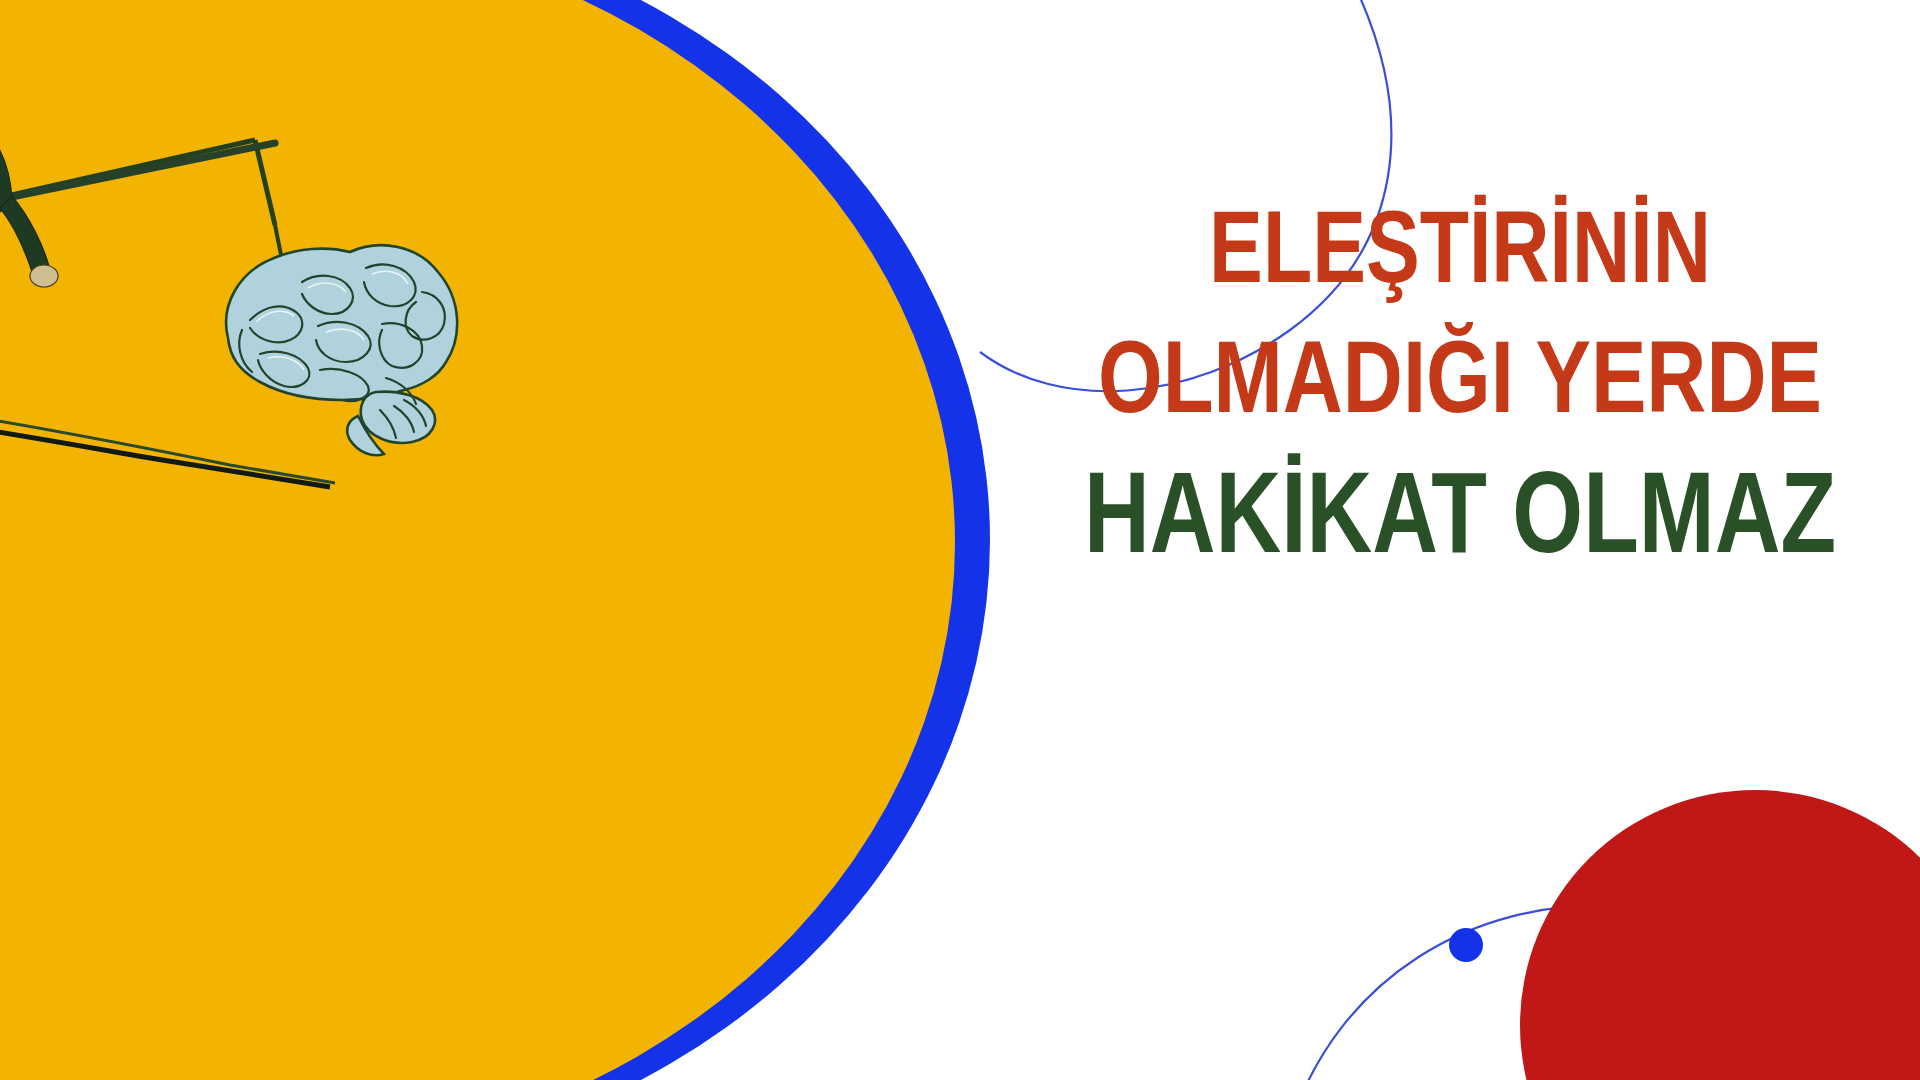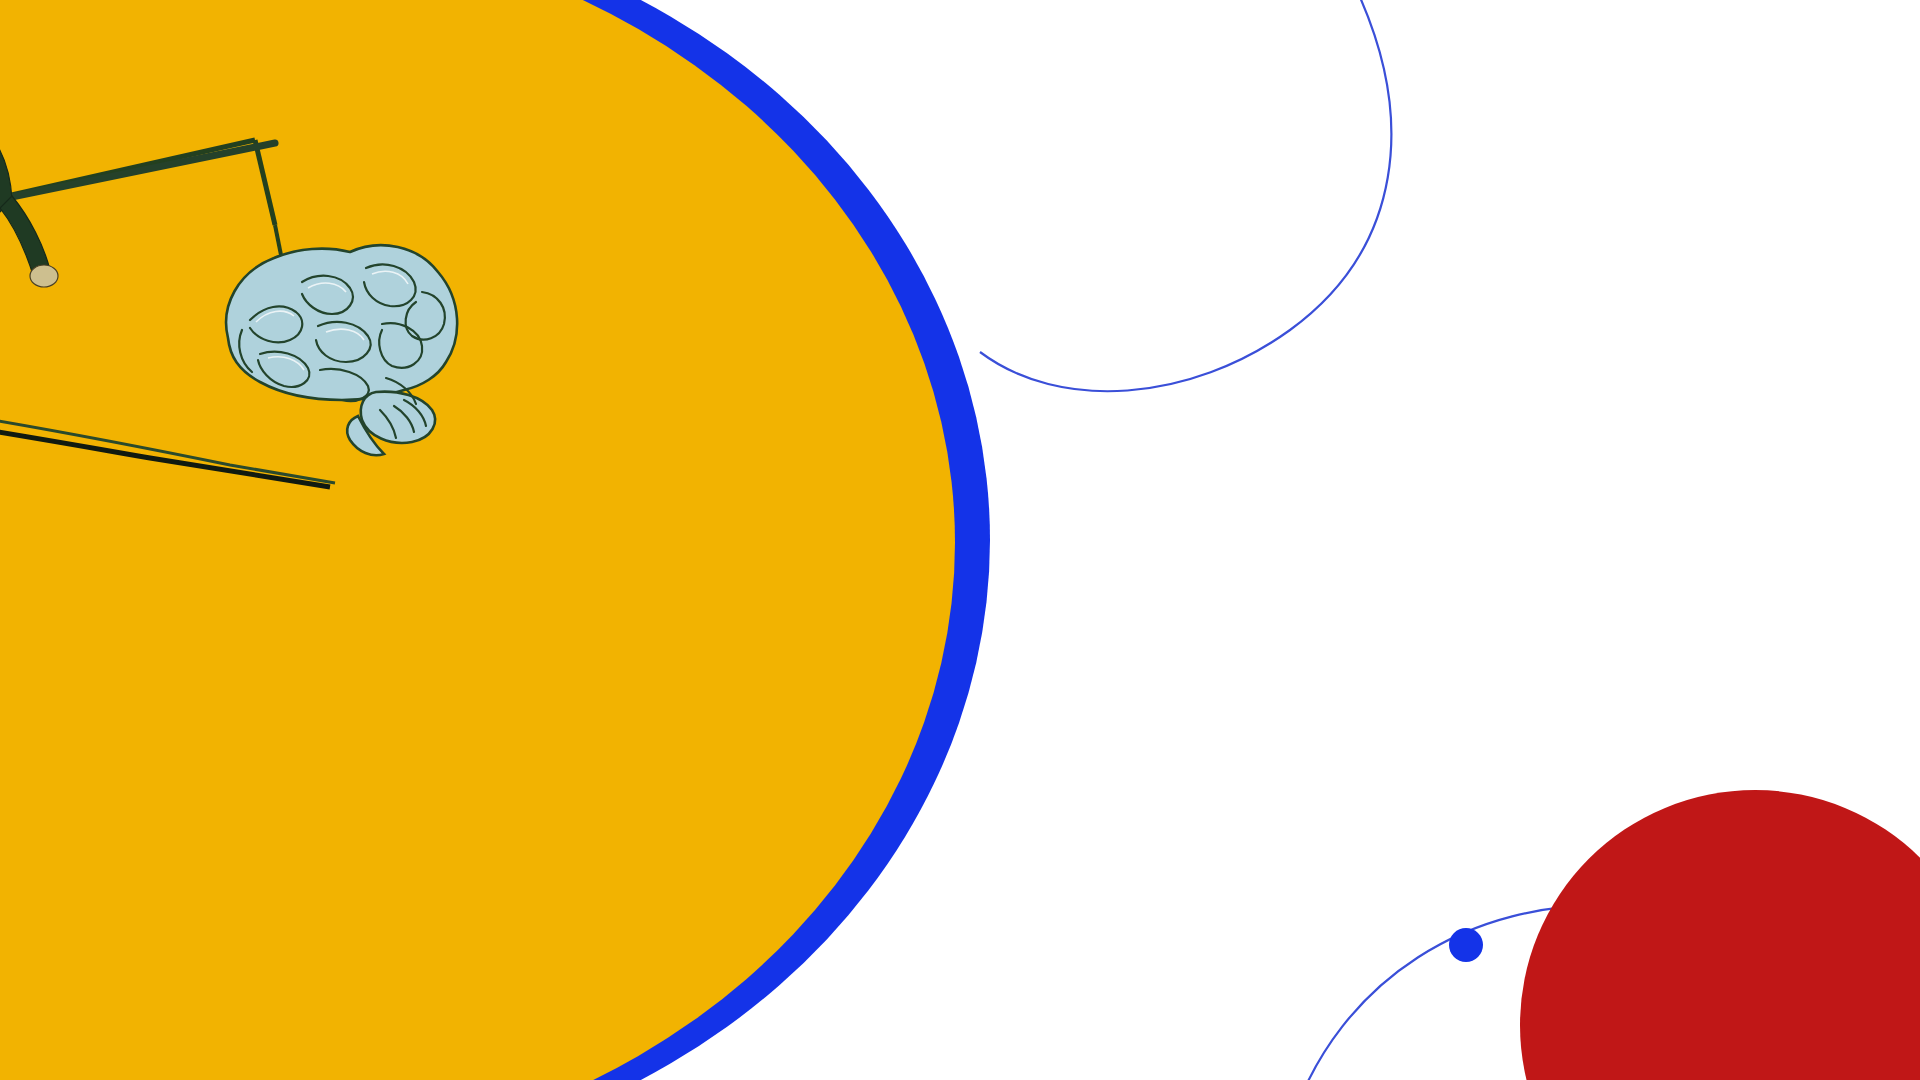--- a/index.html
+++ b/index.html
@@ -242,14 +242,19 @@
   <svg class="deco" viewBox="0 0 1920 1080">
 
     <path d="M 1352,-20 C 1420,120 1400,250 1290,330 C 1190,402 1060,412 980,352" stroke="#3A4FD8" stroke-width="2.2" fill="none"></path>
 
     <path d="M 1292,1120 C 1340,980 1470,898 1620,906 C 1760,914 1870,984 1920,1090" stroke="#3A4FD8" stroke-width="2.2" fill="none"></path>
   </svg>
 
   <div class="blue-dot"></div>
   <div class="red-corner"></div>
 
+  <div class="headline">
+    <span class="hl-line hl-1">ELEŞTİRİNİN</span>
+    <span class="hl-line hl-2">OLMADIĞI YERDE</span>
+    <span class="hl-line hl-3">HAKİKAT OLMAZ</span>
+  </div>
 
 </div>
 
 </body></html>

